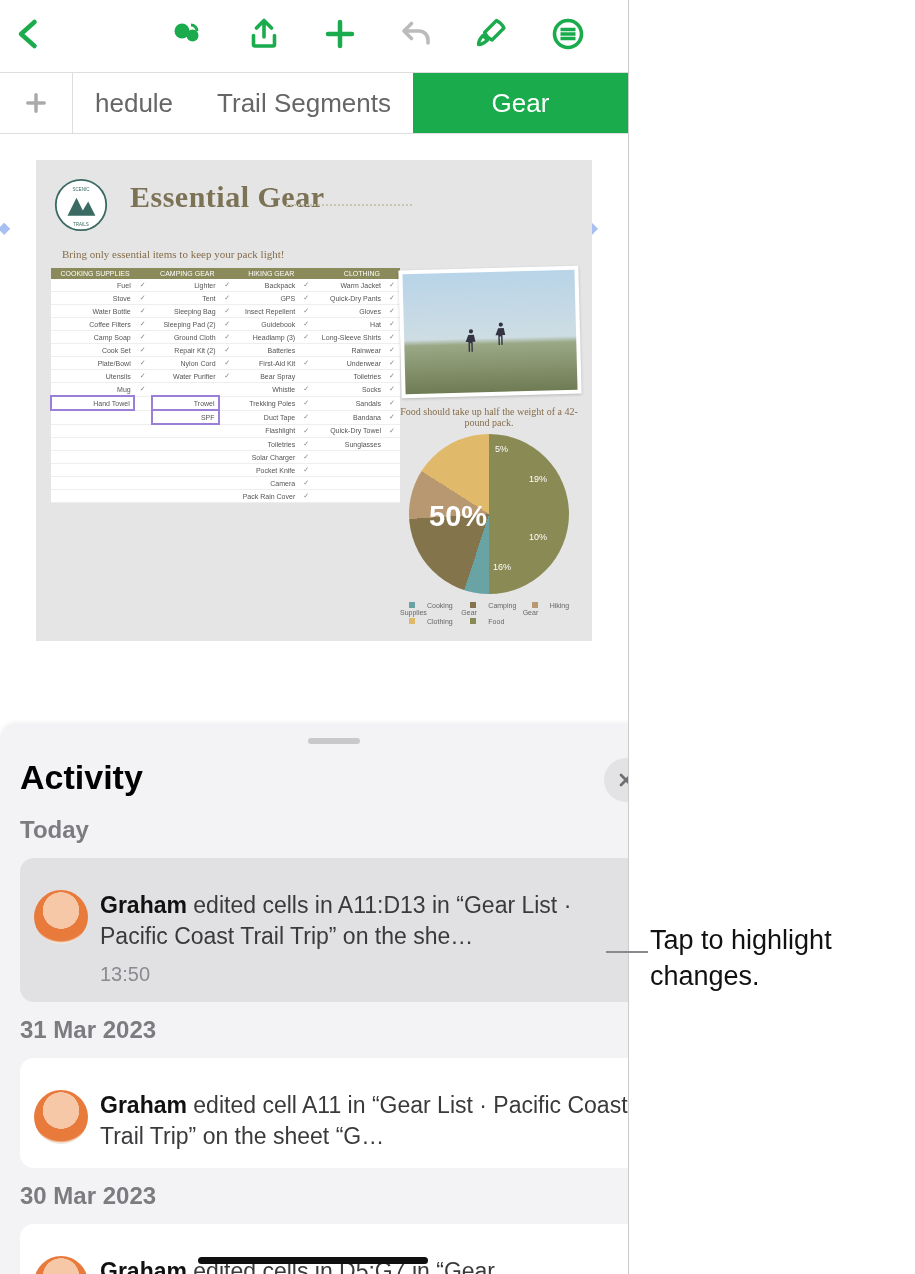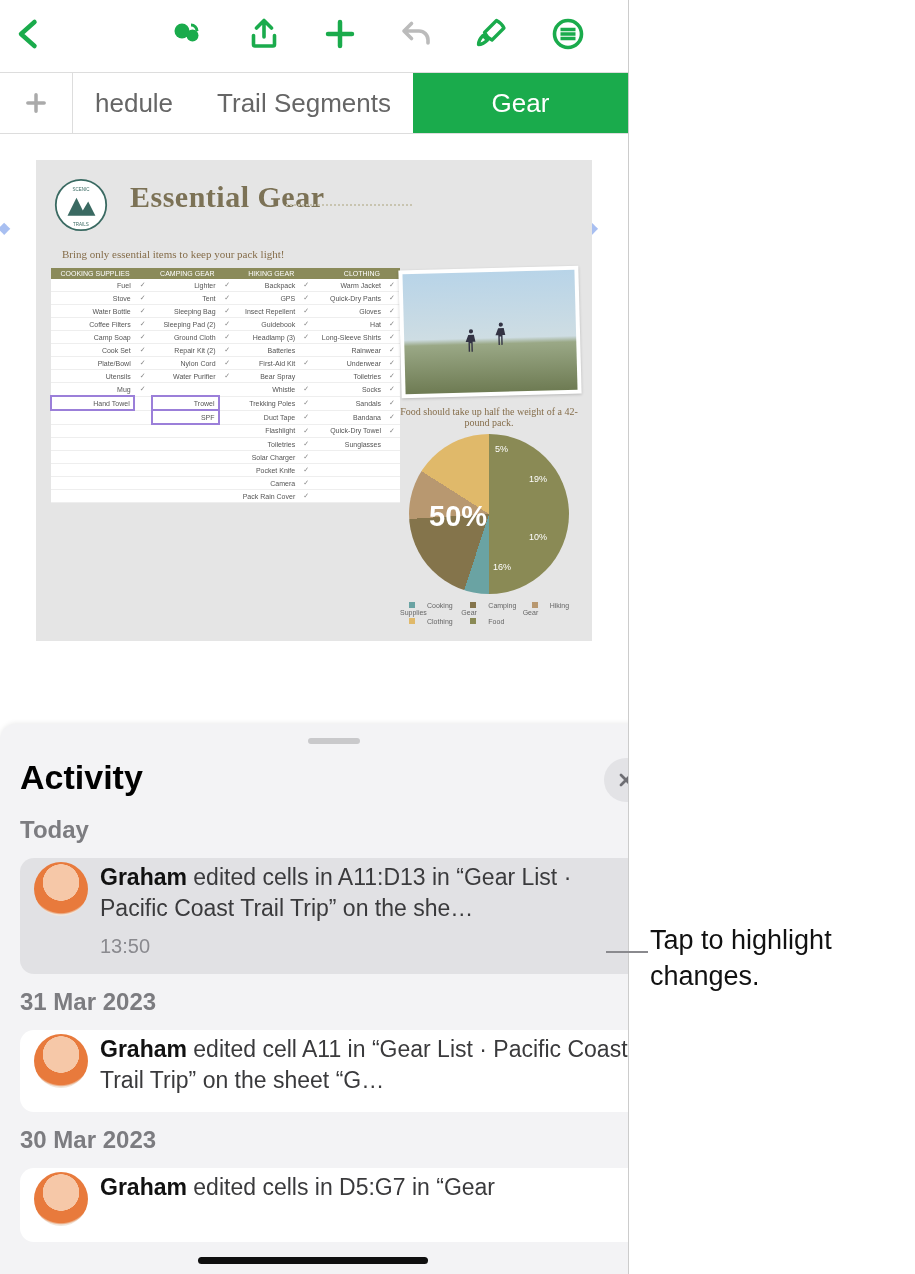--- a/index.html
+++ b/index.html
@@ -33,21 +33,21 @@
   .pie .lbl{position:absolute;font-size:9px;color:#fff}
   .pie .lbl.big{font-size:29px;font-weight:700;left:20px;top:66px}
   .legend{font-size:7px;color:#666;display:grid;grid-template-columns:1fr 1fr 1fr;gap:2px 6px;margin-top:8px}
   .legend span::before{content:"";display:inline-block;width:6px;height:6px;margin-right:3px;vertical-align:middle}
   .drawer{position:absolute;bottom:0;left:0;width:628px;background:#f3f3f5;border-radius:16px 16px 0 0;box-shadow:0 -1px 5px rgba(0,0,0,.08);padding:14px 20px 0}
   .grip{width:52px;height:6px;background:#c9c9cb;border-radius:3px;margin:0 auto 14px}
   .drawer-head{display:flex;justify-content:space-between;}
   .drawer-title{font-size:34px;font-weight:800;color:#000}
   .close-btn{width:44px;height:44px;border-radius:50%;background:#e3e3e6;display:flex;align-items:center;justify-content:center;color:#6e6e73;font-size:22px}
   .date-hd{font-size:24px;font-weight:700;color:#7c7c80;margin:14px 0 14px}
-  .item{background:#fff;border-radius:14px;padding:4px 16px 16px 14px;display:flex;gap:12px;margin-bottom:4px}
+  .item{background:#fff;border-radius:14px;padding:32px 16px 16px 14px;display:flex;gap:12px;margin-bottom:4px}
   .item.sel{background:#e1e1e4
   }
   .avatar{width:54px;height:54px;border-radius:50%;background:radial-gradient(circle at 50% 38%,#f6c8a8 0 42%,#e87a3c 43% 70%,#f0e6db 75% 100%);flex-shrink:0}
   .txt{font-size:23px;line-height:1.35;color:#3a3a3c}
   .txt b{color:#111;font-weight:700}
   .time{color:#8a8a8f;font-size:20px;margin-top:11px}
   .callout-line{position:absolute;left:606px;top:951px;width:42px;height:2px;background:#8a8a8e}
   .callout{position:absolute;left:650px;top:922px;font-size:27px;line-height:1.35;color:#111}
   .home-ind{position:absolute;left:198px;bottom:10px;width:230px;height:7px;background:#0f0f0f;border-radius:4px}
   .guide{position:absolute}

